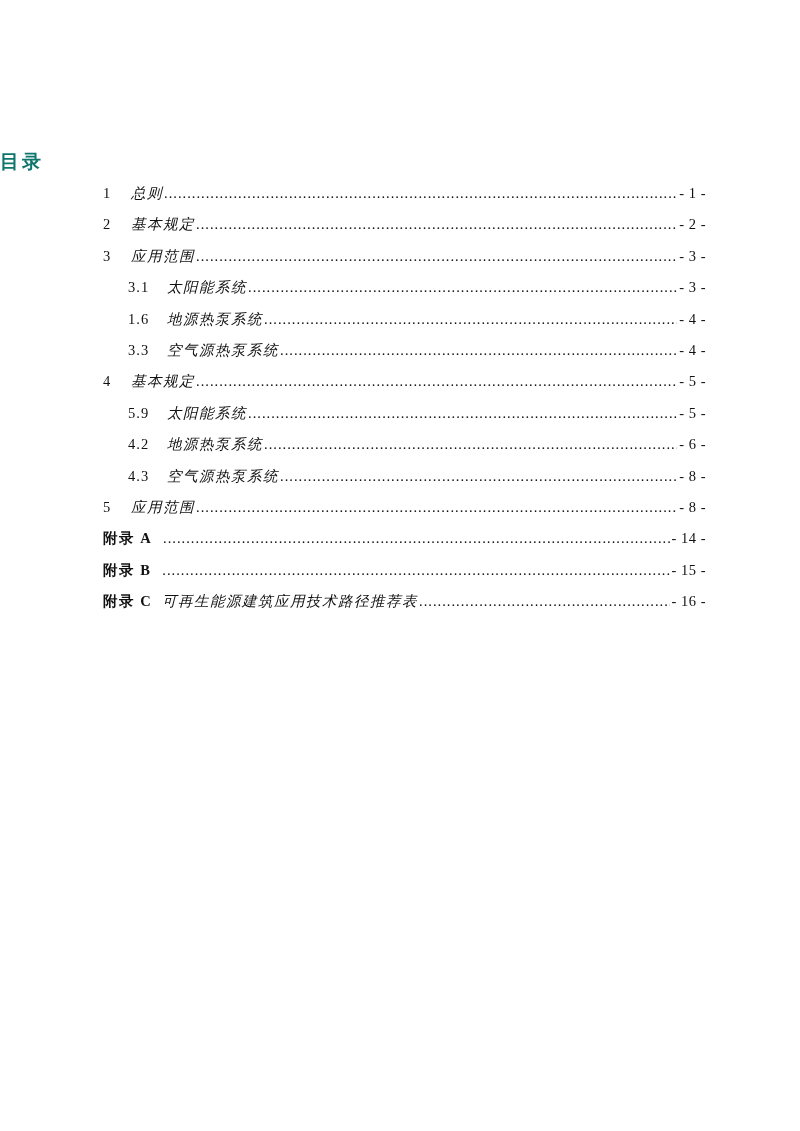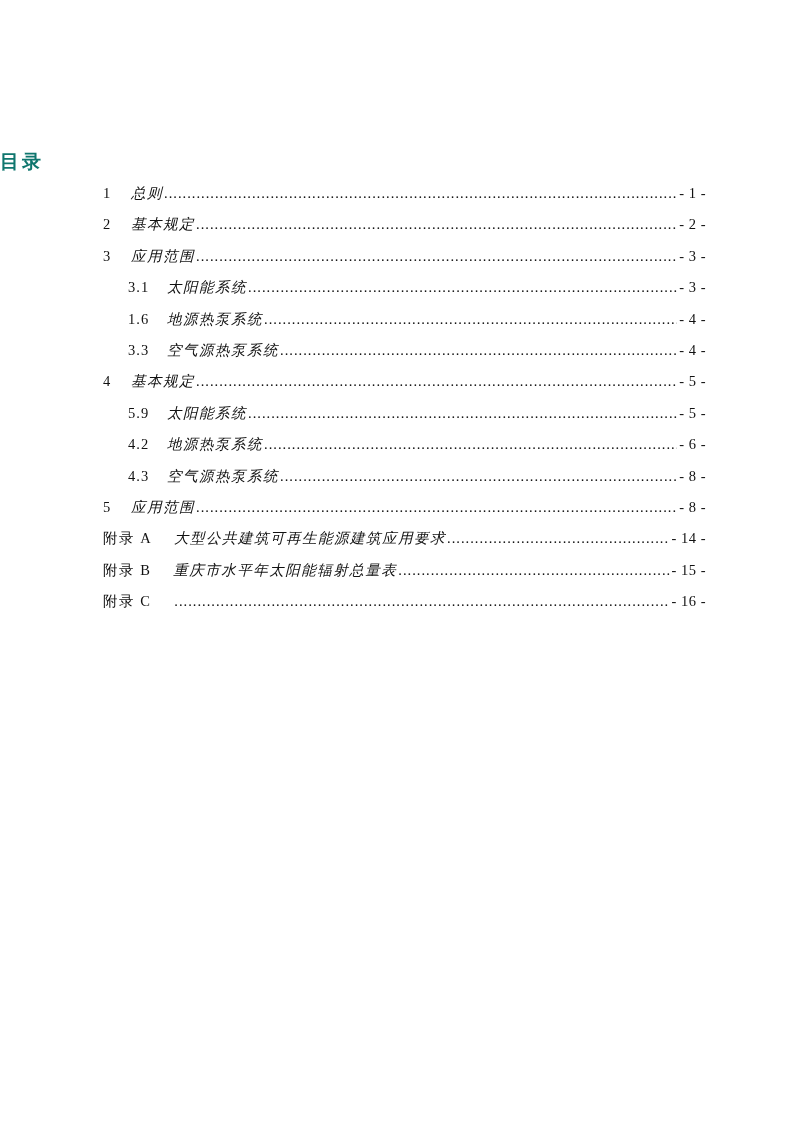--- a/index.html
+++ b/index.html
@@ -38,21 +38,21 @@
     font-size: 14.5px;
     white-space: nowrap;
   }
   .toc-row .num {
     flex: 0 0 auto;
     letter-spacing: 1px;
   }
   .toc-row.lvl1 .num { width: 28px; }
   .toc-row.lvl2 { padding-left: 25px; }
   .toc-row.lvl2 .num { width: 39px; }
-  .toc-row.appx .num { width: auto; margin-right: 22px; letter-spacing: 1.5px; }
+  .toc-row.appx .num { width: auto; margin-right: 10px; letter-spacing: 1.5px; font-weight: bold; }
   .toc-row .label {
     flex: 0 0 auto;
     letter-spacing: 1.5px;
     font-style: italic;
   }
   .toc-row .dots {
     flex: 1 1 auto;
     overflow: hidden;
     letter-spacing: 1px;
     color: #111111;
@@ -133,29 +133,28 @@
         <span class="pg">- 8 -</span>
       </div>
       <div class="toc-row lvl1">
         <span class="num">5</span>
         <span class="label">应用范围</span>
         <span class="dots">................................................................................................................................................................................................................................................................................................................................................................................................................</span>
         <span class="pg">- 8 -</span>
       </div>
       <div class="toc-row appx">
         <span class="num">附录 A</span>
-        <span class="label">大型公共建筑可再生能源建筑应用要求</span>
         <span class="dots">................................................................................................................................................................................................................................................................................................................................................................................................................</span>
         <span class="pg">- 14 -</span>
       </div>
       <div class="toc-row appx">
         <span class="num">附录 B</span>
-        <span class="label">重庆市水平年太阳能辐射总量表</span>
         <span class="dots">................................................................................................................................................................................................................................................................................................................................................................................................................</span>
         <span class="pg">- 15 -</span>
       </div>
       <div class="toc-row appx">
         <span class="num">附录 C</span>
+        <span class="label">可再生能源建筑应用技术路径推荐表</span>
         <span class="dots">................................................................................................................................................................................................................................................................................................................................................................................................................</span>
         <span class="pg">- 16 -</span>
       </div>
     </div>
 </div>
 
 </body></html>

